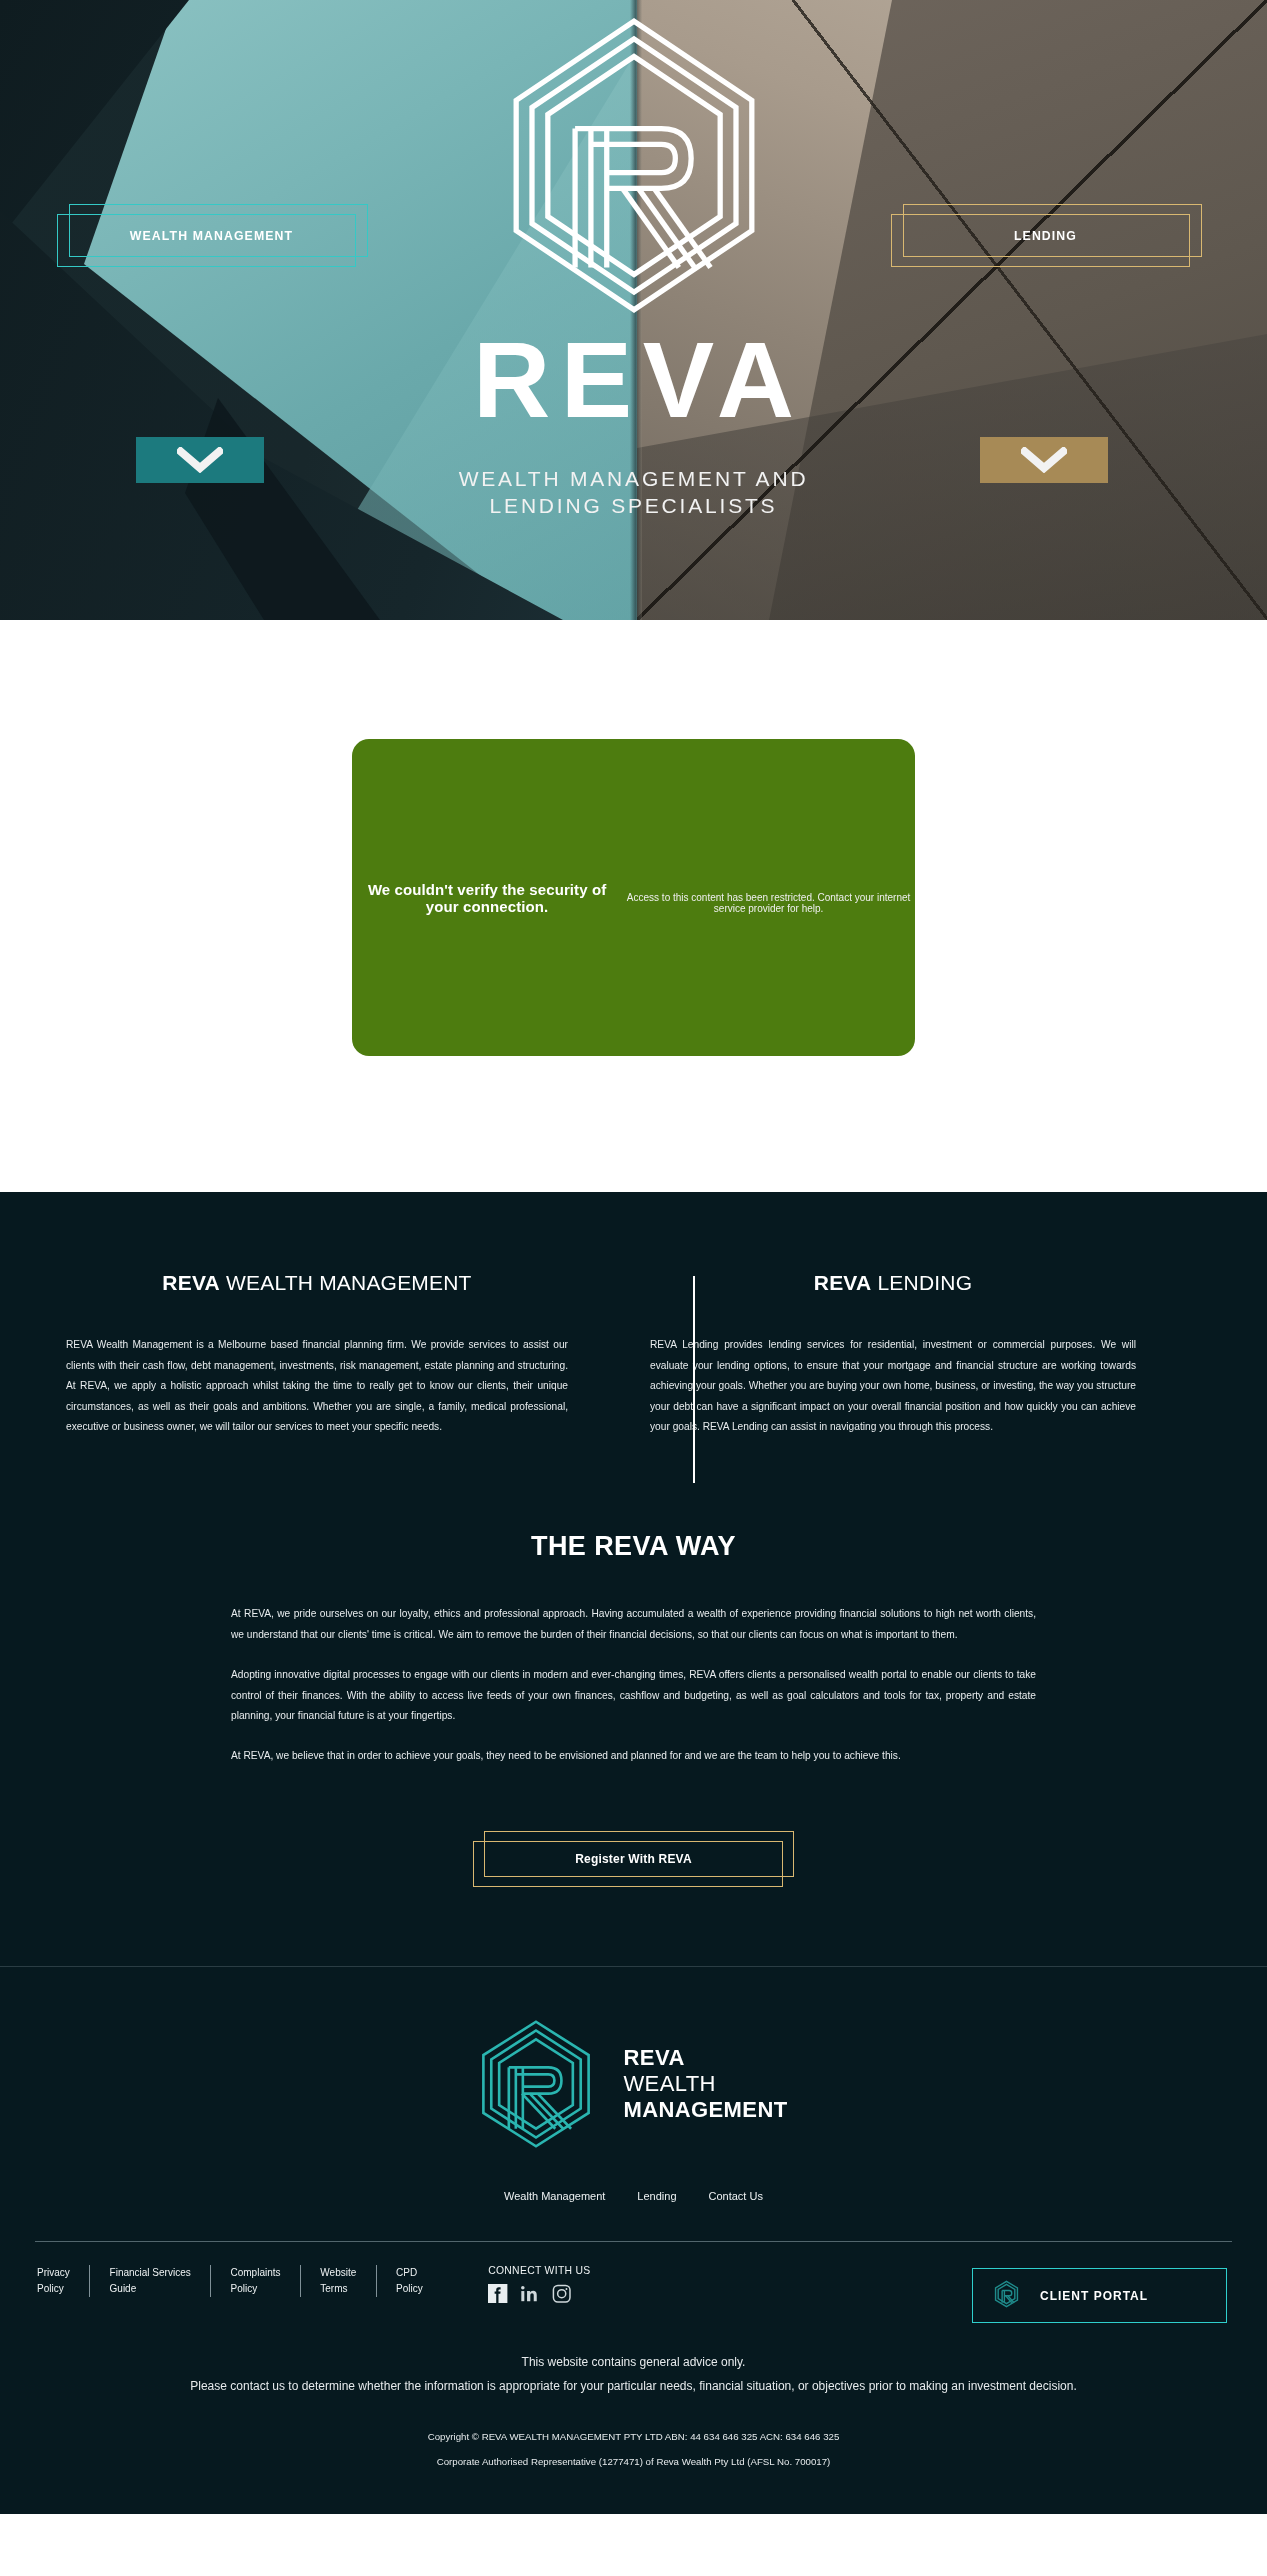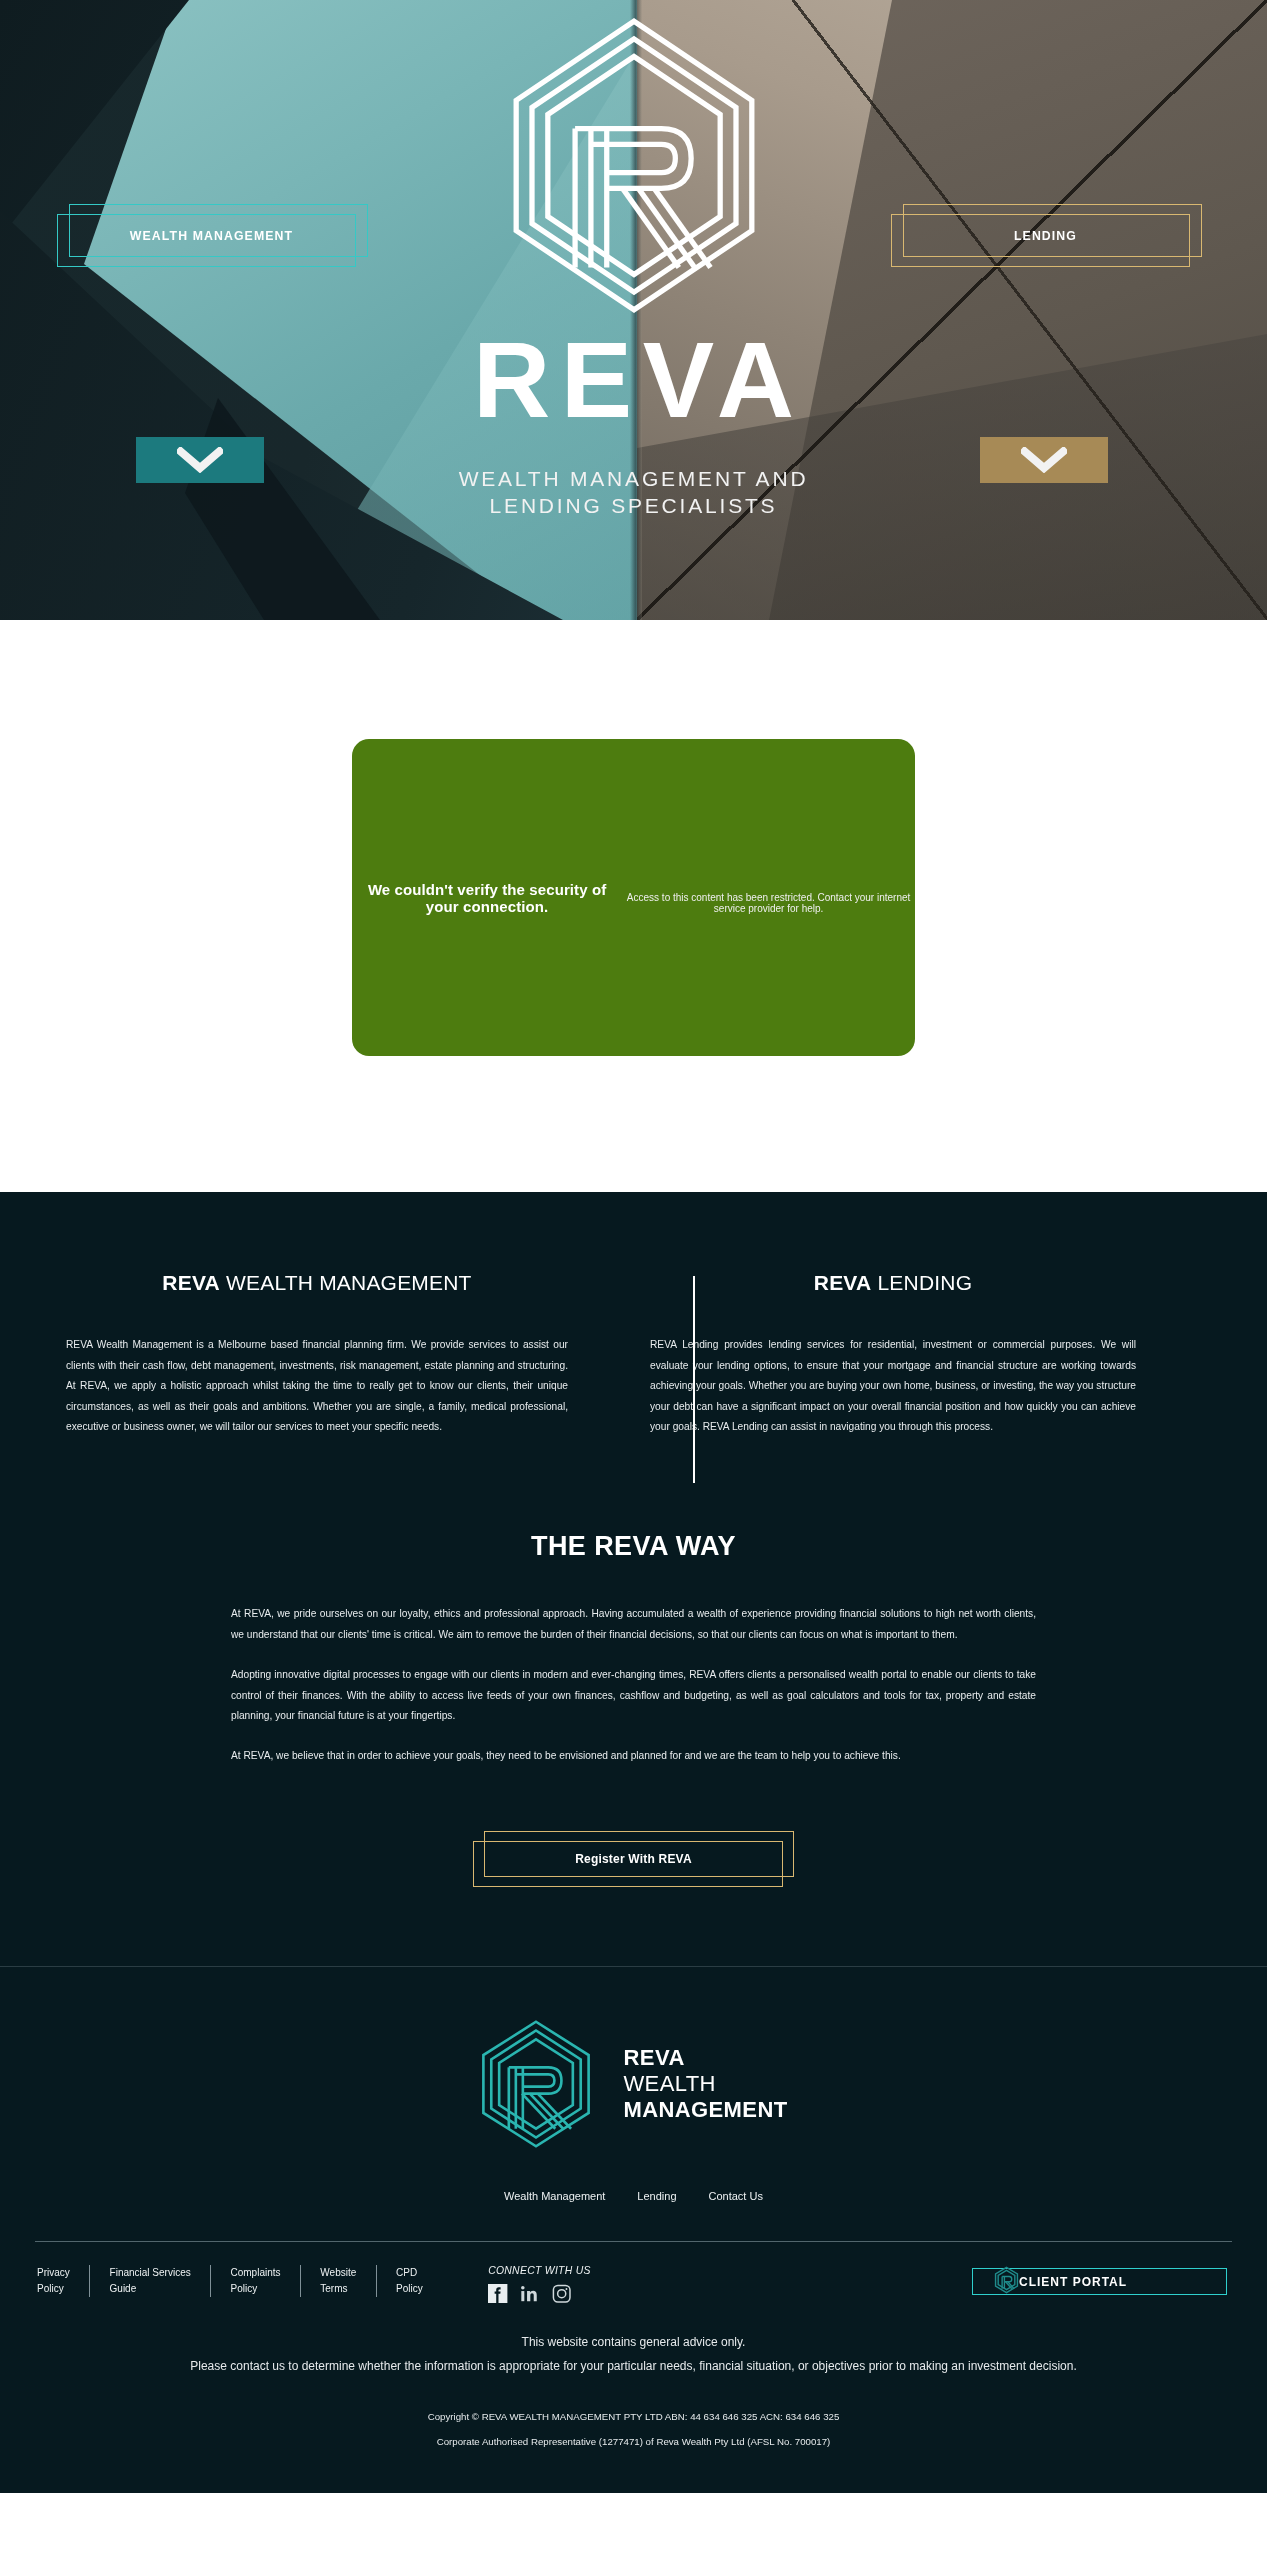--- a/index.html
+++ b/index.html
@@ -251,30 +251,30 @@
   .policies{ display:flex; padding-left:17.6px; }
   .pol{
     padding:0 19.4px;
     border-left:0.9px solid #7f9097;
     font-size:10px;
     line-height:1.62;
     color:#eef2f3;
   }
   .pol:first-child{ border-left:none; padding-left:19.4px; }
 
-  .connect{ margin-left:46px;font-style:italic; }
+  .connect{ margin-left:46px; }
   .connect-h{ font-size:10.4px; letter-spacing:0.3px; color:#eef2f3; margin-bottom:8px; }
   .socials{ display:flex; gap:12.3px; align-items:center; }
   .socials svg{ display:block; }
 
   .portal-wrap{ margin-left:auto; padding-right:40px; padding-top:3.5px; }
   .portal{
-    width:255px; height:27px;
+    width:255px; height:55px;
     border:1.8px solid #2fd0cd;
-    display:flex; align-items:center; gap:0;
+    display:flex; align-items:center; gap:21px;
     padding-left:21px;
   }
   .portal .ptxt{ font-size:12px; font-weight:700; letter-spacing:1px; color:#ffffff; }
 
   .disclaimer{
     text-align:center; font-size:12px; color:#e6eaec;
     line-height:2.0; padding:3.5px 0 26.4px 0;
   }
   .copyright{
     text-align:center; font-size:9.7px; color:#e6eaec;

